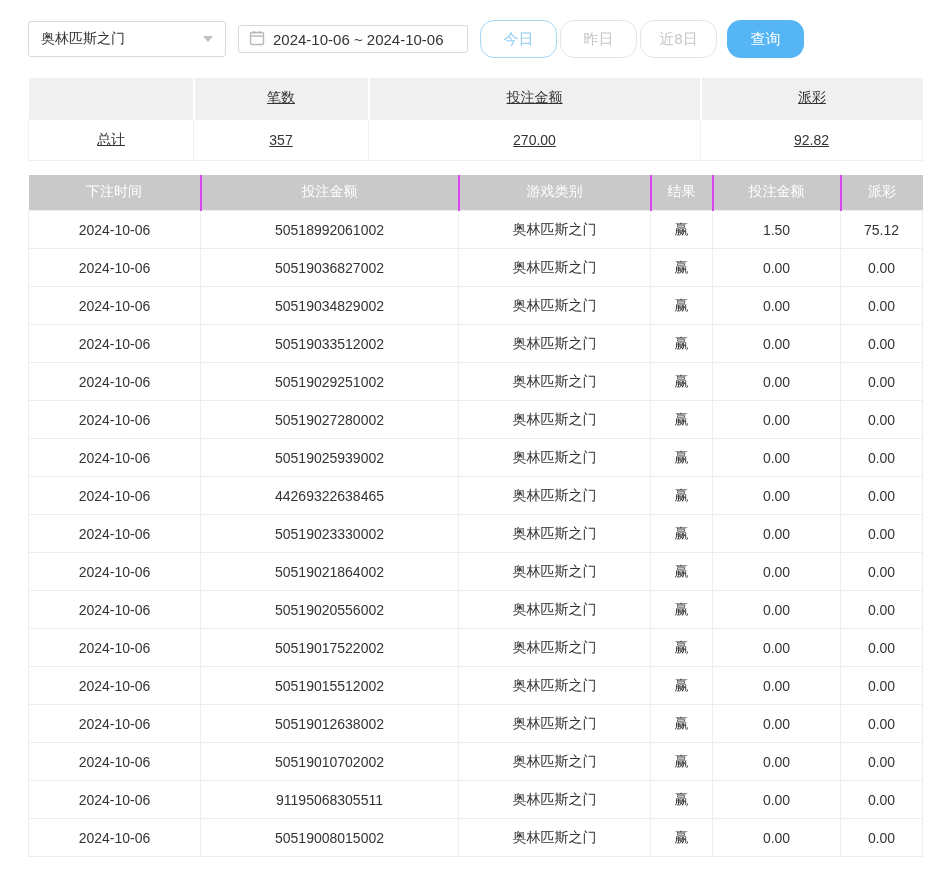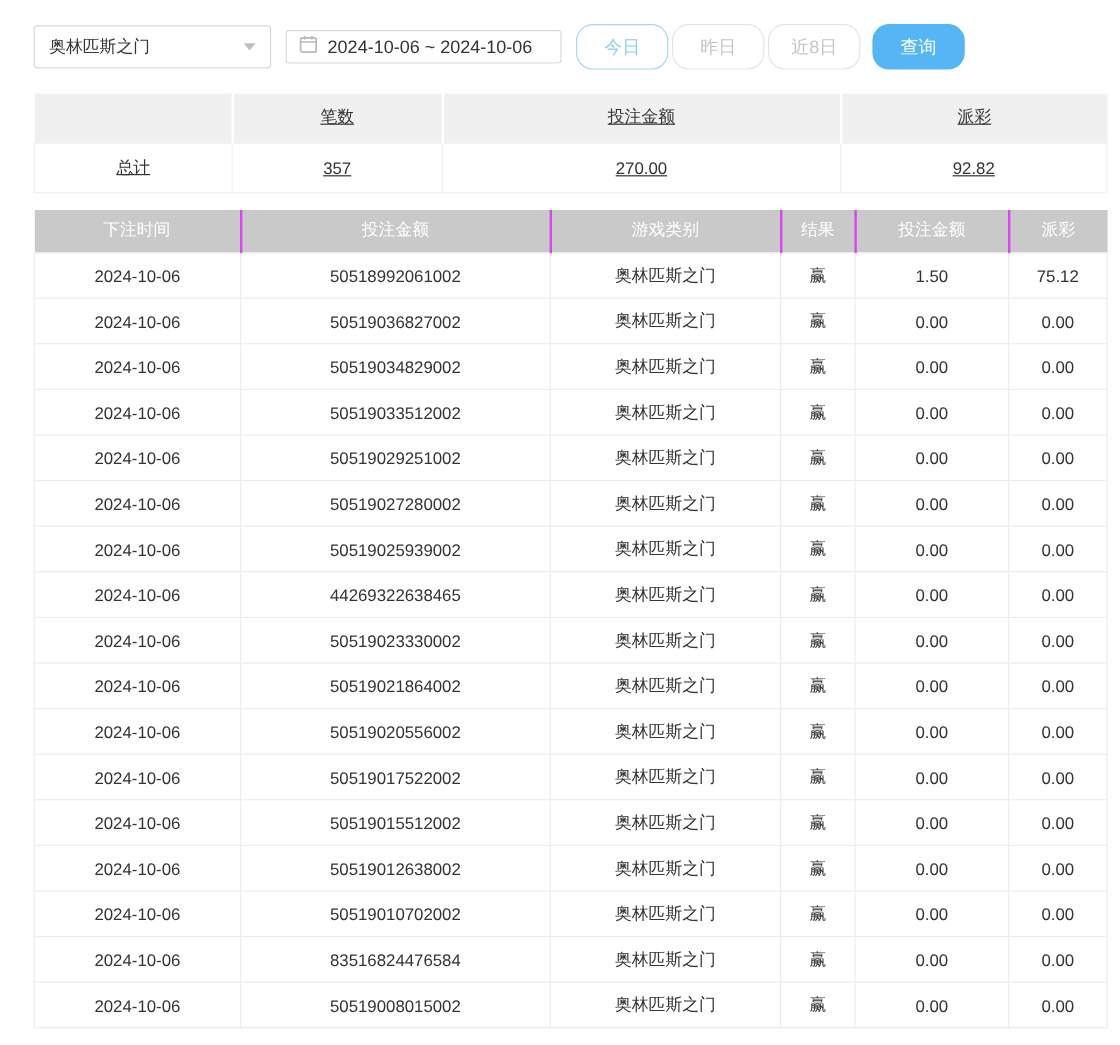--- a/index.html
+++ b/index.html
@@ -263,21 +263,21 @@
         <tr>
           <td>2024-10-06</td>
           <td>50519010702002</td>
           <td>奥林匹斯之门</td>
           <td>赢</td>
           <td>0.00</td>
           <td>0.00</td>
         </tr>
         <tr>
           <td>2024-10-06</td>
-          <td>83516824476584</td>
+          <td>91195068305511</td>
           <td>奥林匹斯之门</td>
           <td>赢</td>
           <td>0.00</td>
           <td>0.00</td>
         </tr>
         <tr>
           <td>2024-10-06</td>
           <td>50519008015002</td>
           <td>奥林匹斯之门</td>
           <td>赢</td>

